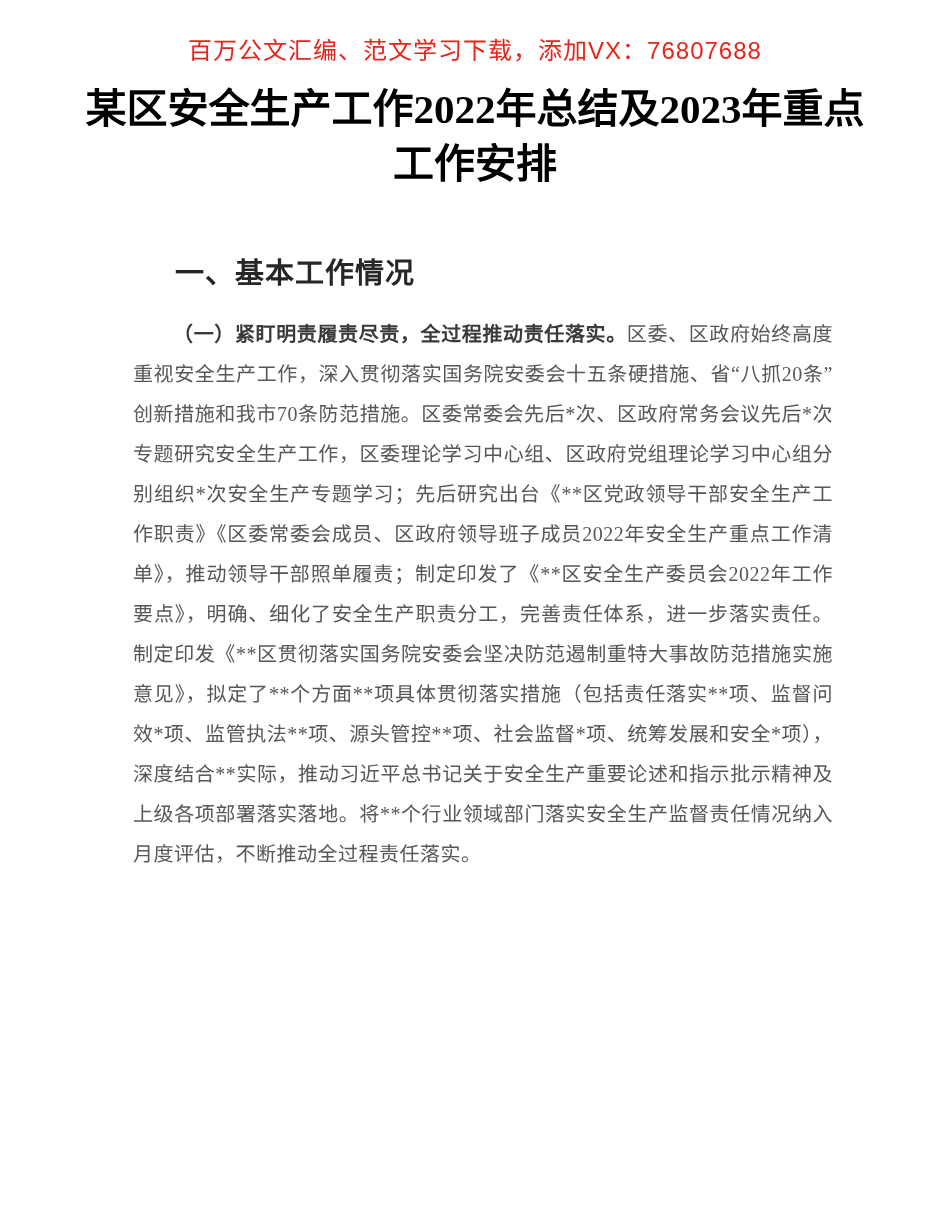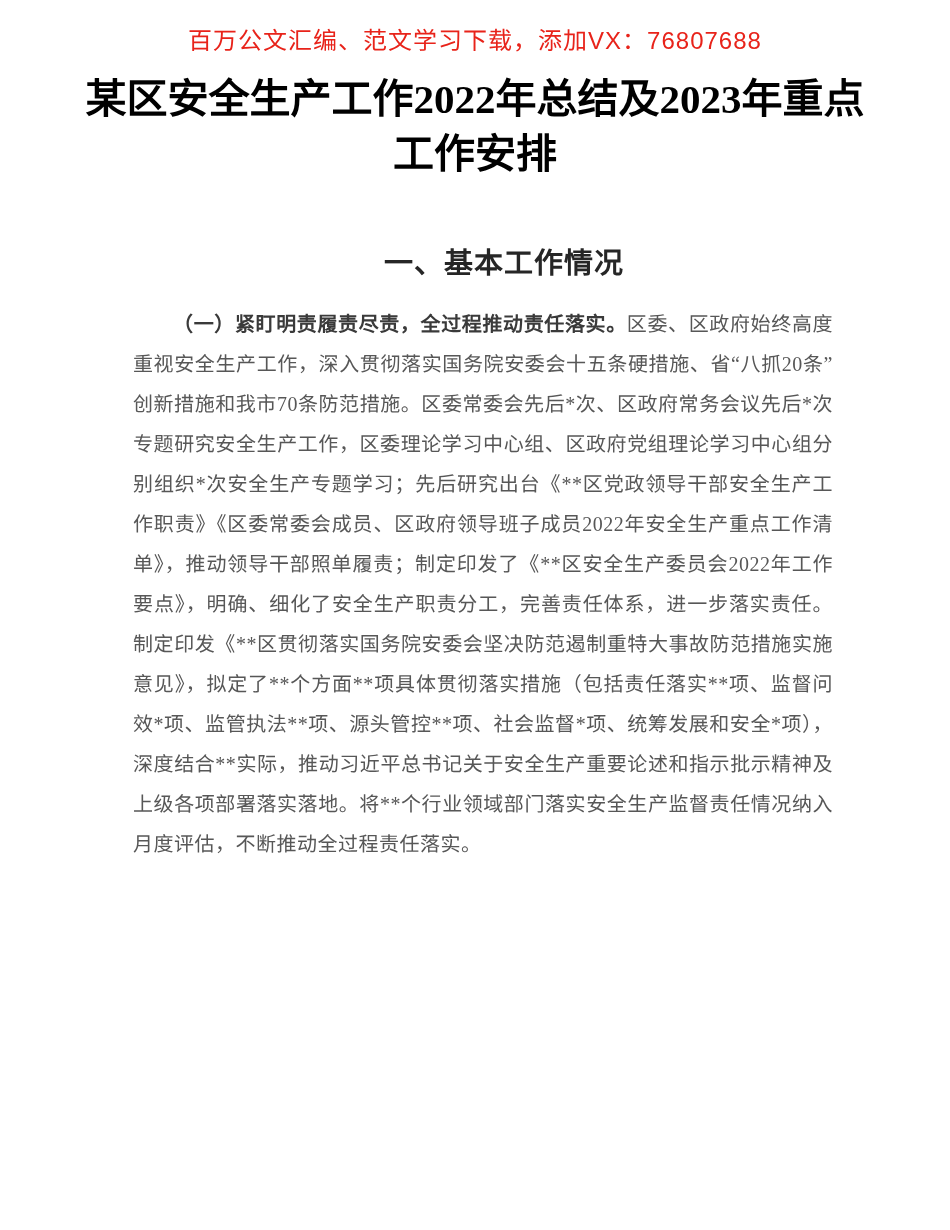--- a/index.html
+++ b/index.html
@@ -10,21 +10,21 @@
   .page {
     position: relative;
     width: 950px;
     height: 1230px;
     margin: 0 auto;
     background: #ffffff;
     overflow: hidden;
     font-family: "Liberation Serif", "DejaVu Serif", serif;
   }
   .notice {
-    padding-top: 26px;
+    padding-top: 36px;
     text-align: center;
     font-family: "Liberation Sans", "DejaVu Sans", sans-serif;
     font-size: 24px;
     line-height: 30px;
     color: #e8231a;
     letter-spacing: 1px;
   }
   .doc-title {
     width: 780px;
     margin: 16px auto 17px;
@@ -39,21 +39,20 @@
     margin-left: 133px;
   }
   .section-heading {
     margin-top: 64px;
     font-size: 29px;
     line-height: 34px;
     font-weight: bold;
     color: #262626;
     text-indent: 42px;
     letter-spacing: 1px;
-    text-align: center;
   }
   .para {
     margin-top: 24px;
     font-size: 20px;
     line-height: 40px;
     text-align: justify;
     color: #575757;
     text-indent: 2em;
     letter-spacing: 0.5px;
   }

